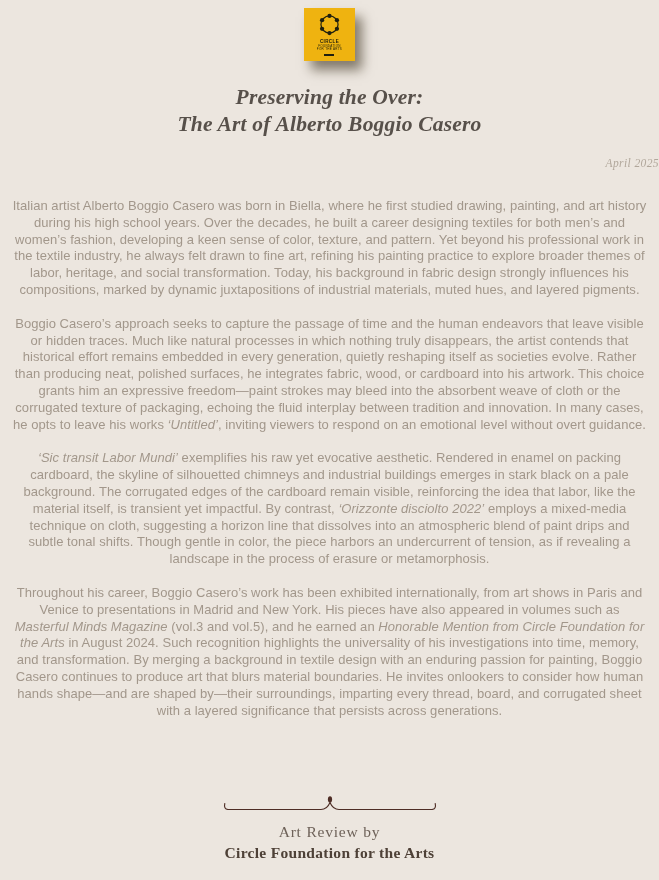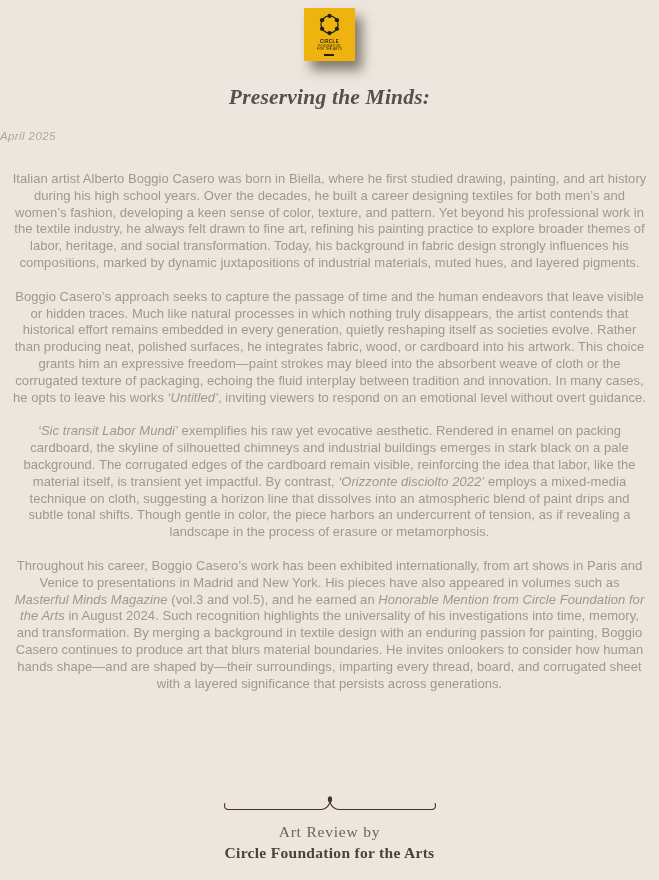--- a/index.html
+++ b/index.html
@@ -45,22 +45,22 @@
     font-family: "Liberation Serif", serif;
     font-style: italic;
     font-weight: 600;
     font-size: 21.5px;
     line-height: 27px;
     color: var(--title);
     letter-spacing: 0.2px;
   }
   .date-line {
     margin-top: 19px;
-    text-align: left;
-    font-family: Liberation Sans, sans-serif;
+    text-align: right;
+    font-family: Liberation Serif, serif;
     font-style: italic;
     font-size: 11.5px;
     color: var(--date);
     letter-spacing: 0.4px;
   }
   
   .article {
     width: 634px;
     margin: 29px auto 0;
     text-align: center;
@@ -112,21 +112,22 @@
       <div class="logo-text">
         <span class="logo-line1">CIRCLE</span>
         <span class="logo-line2">FOUNDATION</span>
         <span class="logo-line3">FOR THE ARTS</span>
         <span class="logo-mark"></span>
       </div>
     </div>
   </div>
 
   <div class="title-block">
-    <div>Preserving the Minds:</div>
+    <div>Preserving the Over:</div>
+    <div>The Art of Alberto Boggio Casero</div>
   </div>
 
   <div class="date-line">April 2025</div>
 
   <div class="article">
     <p><span>Italian artist Alberto Boggio Casero was born in Biella, where he first studied drawing, painting, and art history during his high school years. Over the decades, he built a career designing textiles for both men’s and women’s fashion, developing a keen sense of color, texture, and pattern. Yet beyond his professional work in the textile industry, he always felt drawn to fine art, refining his painting practice to explore broader themes of labor, heritage, and social transformation. Today, his background in fabric design strongly influences his compositions, marked by dynamic juxtapositions of industrial materials, muted hues, and layered pigments.</span></p>
     <p><span>Boggio Casero’s approach seeks to capture the passage of time and the human endeavors that leave visible or hidden traces. Much like natural processes in which nothing truly disappears, the artist contends that historical effort remains embedded in every generation, quietly reshaping itself as societies evolve. Rather than producing neat, polished surfaces, he integrates fabric, wood, or cardboard into his artwork. This choice grants him an expressive freedom—paint strokes may bleed into the absorbent weave of cloth or the corrugated texture of packaging, echoing the fluid interplay between tradition and innovation. In many cases, he opts to leave his works </span><span class="it">‘Untitled’</span><span>, inviting viewers to respond on an emotional level without overt guidance.</span></p>
     <p><span class="it">‘Sic transit Labor Mundi’</span><span> exemplifies his raw yet evocative aesthetic. Rendered in enamel on packing cardboard, the skyline of silhouetted chimneys and industrial buildings emerges in stark black on a pale background. The corrugated edges of the cardboard remain visible, reinforcing the idea that labor, like the material itself, is transient yet impactful. By contrast, </span><span class="it">‘Orizzonte disciolto 2022’</span><span> employs a mixed-media technique on cloth, suggesting a horizon line that dissolves into an atmospheric blend of paint drips and subtle tonal shifts. Though gentle in color, the piece harbors an undercurrent of tension, as if revealing a landscape in the process of erasure or metamorphosis.</span></p>
     <p><span>Throughout his career, Boggio Casero’s work has been exhibited internationally, from art shows in Paris and Venice to presentations in Madrid and New York. His pieces have also appeared in volumes such as </span><span class="it">Masterful Minds Magazine</span><span> (vol.3 and vol.5), and he earned an </span><span class="it">Honorable Mention from Circle Foundation for the Arts</span><span> in August 2024. Such recognition highlights the universality of his investigations into time, memory, and transformation. By merging a background in textile design with an enduring passion for painting, Boggio Casero continues to produce art that blurs material boundaries. He invites onlookers to consider how human hands shape—and are shaped by—their surroundings, imparting every thread, board, and corrugated sheet with a layered significance that persists across generations.</span></p>
   </div>

